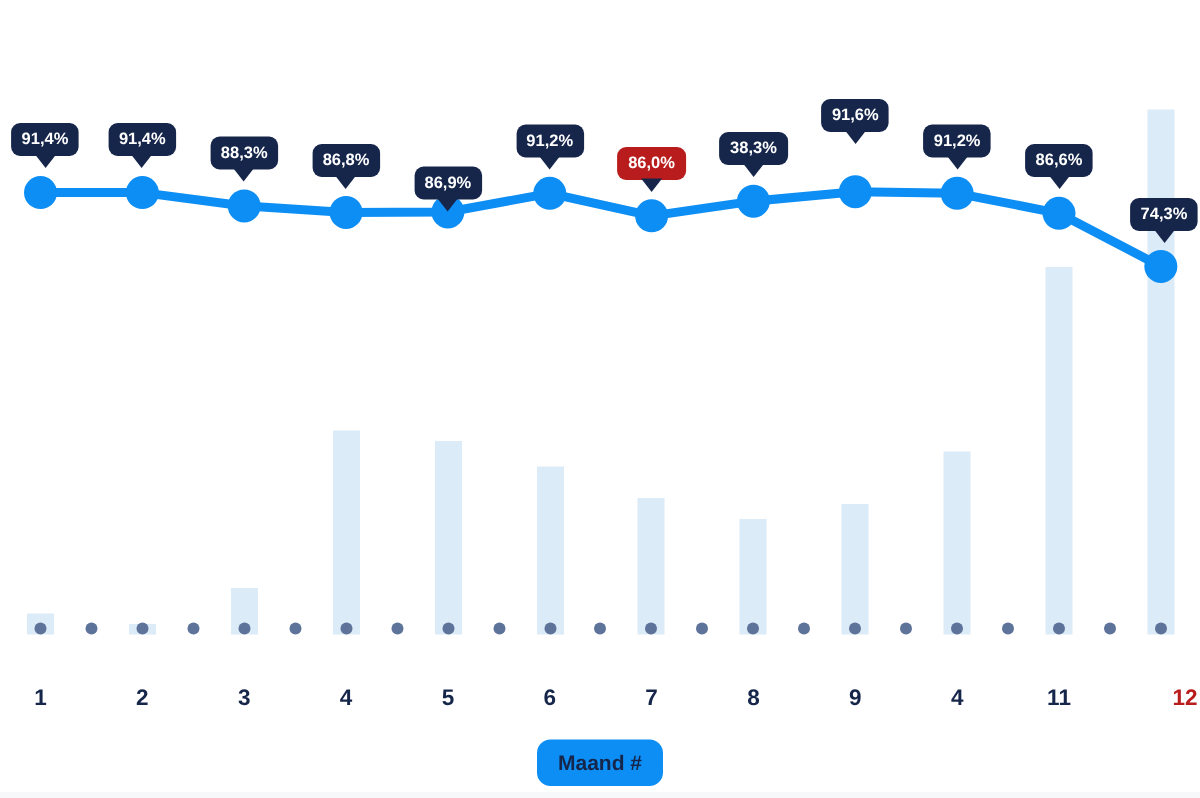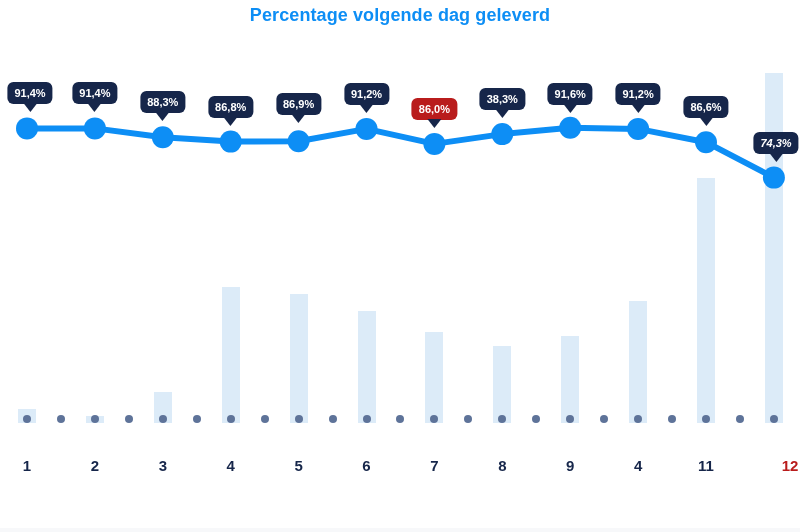--- a/index.html
+++ b/index.html
@@ -119,21 +119,20 @@
     width: 800px; height: 4px;
     background: #f7f8fa;
   }
 </style>
 </head>
 <body>
 
 <div id="chart-root">
 
   <div id="chart-title">
-    <span class="tline">Percentage volgende dag geleverd</span>
   </div>
 
   <div id="plot-area">
     <div id="bars-layer">
         <div class="bar" style="left: 18px; top: 409px; height: 14px; background: rgb(220, 235, 248);"></div>
         <div class="bar" style="left: 85.9px; top: 416px; height: 7px; background: rgb(220, 235, 248);"></div>
         <div class="bar" style="left: 153.8px; top: 391.5px; height: 31.5px; background: rgb(220, 235, 248);"></div>
         <div class="bar" style="left: 221.7px; top: 286.5px; height: 136.5px; background: rgb(220, 235, 248);"></div>
         <div class="bar" style="left: 289.6px; top: 293.5px; height: 129.5px; background: rgb(220, 235, 248);"></div>
         <div class="bar" style="left: 357.5px; top: 311px; height: 112px; background: rgb(220, 235, 248);"></div>
@@ -184,41 +183,42 @@
           <circle cx="638.1" cy="128.9" r="11" fill="#0d8ef5"></circle>
           <circle cx="706.0" cy="142.2" r="11" fill="#0d8ef5"></circle>
           <circle cx="773.9" cy="177.6" r="11" fill="#0d8ef5"></circle>
         </g>
     </svg>
     <div id="tooltips-layer">
         <div class="tooltip" style="background: rgb(22, 38, 74); color: rgb(255, 255, 255); left: 30px; top: 82.368px;">91,4%</div>
         <div class="tooltip" style="background: rgb(22, 38, 74); color: rgb(255, 255, 255); left: 94.9px; top: 82.368px;">91,4%</div>
         <div class="tooltip" style="background: rgb(22, 38, 74); color: rgb(255, 255, 255); left: 162.8px; top: 91.296px; text-align: right;">88,3%</div>
         <div class="tooltip" style="background: rgb(22, 38, 74); color: rgb(255, 255, 255); left: 230.7px; top: 95.616px;">86,8%</div>
-        <div class="tooltip" style="background: rgb(22, 38, 74); color: rgb(255, 255, 255); left: 298.6px; top: 93px;">86,9%</div>
+        <div class="tooltip" style="background: rgb(22, 38, 74); color: rgb(255, 255, 255); left: 298.6px; top: 111px;">86,9%</div>
         <div class="tooltip" style="background: rgb(22, 38, 74); color: rgb(255, 255, 255); left: 366.5px; top: 82.944px;">91,2%</div>
         <div class="tooltip" style="background: #b91c1c; color: rgb(255, 255, 255); left: 434.4px; top: 97.92px;">86,0%</div>
         <div class="tooltip" style="background: rgb(22, 38, 74); color: rgb(255, 255, 255); left: 502.3px; top: 88.128px;">38,3%</div>
-        <div class="tooltip" style="background: rgb(22, 38, 74); color: rgb(255, 255, 255); left: 570.2px; top: 83px;">91,6%</div>
+        <div class="tooltip" style="background: rgb(22, 38, 74); color: rgb(255, 255, 255); left: 570.2px; top: 66px;">91,6%</div>
         <div class="tooltip" style="background: rgb(22, 38, 74); color: rgb(255, 255, 255); left: 638.1px; top: 82.944px;">91,2%</div>
         <div class="tooltip" style="background: rgb(22, 38, 74); color: rgb(255, 255, 255); left: 706px; top: 96.192px;">86,6%</div>
-        <div class="tooltip" style="background: rgb(22, 38, 74); color: rgb(255, 255, 255); left: 776px; top: 131.616px; font-style: italic;">74,3%</div>
+        <div class="tooltip" style="background: rgb(22, 38, 74); color: rgb(255, 255, 255); left: 776px; top: 131.616px;">74,3%</div>
       </div>
   </div>
 
   <div id="x-axis">
       <div class="x-tick-label" style="left: 27px; color: rgb(22, 38, 74);">1</div>
       <div class="x-tick-label" style="left: 94.9px; color: rgb(22, 38, 74);">2</div>
       <div class="x-tick-label" style="left: 162.8px; color: rgb(22, 38, 74);">3</div>
       <div class="x-tick-label" style="left: 230.7px; color: rgb(22, 38, 74);">4</div>
       <div class="x-tick-label" style="left: 298.6px; color: rgb(22, 38, 74);">5</div>
       <div class="x-tick-label" style="left: 366.5px; color: rgb(22, 38, 74);">6</div>
       <div class="x-tick-label" style="left: 434.4px; color: rgb(22, 38, 74);">7</div>
       <div class="x-tick-label" style="left: 502.3px; color: rgb(22, 38, 74);">8</div>
       <div class="x-tick-label" style="left: 570.2px; color: rgb(22, 38, 74);">9</div>
       <div class="x-tick-label" style="left: 638.1px; color: rgb(22, 38, 74);">4</div>
       <div class="x-tick-label" style="left: 706px; color: rgb(22, 38, 74);">11</div>
       <div class="x-tick-label" style="left: 790px; color: #b91c1c;">12</div>
     </div>
 
+  <button id="axis-title-button">Maand #</button>
 
   <div id="bottom-strip"></div>
 </div>
 
 </body></html>

